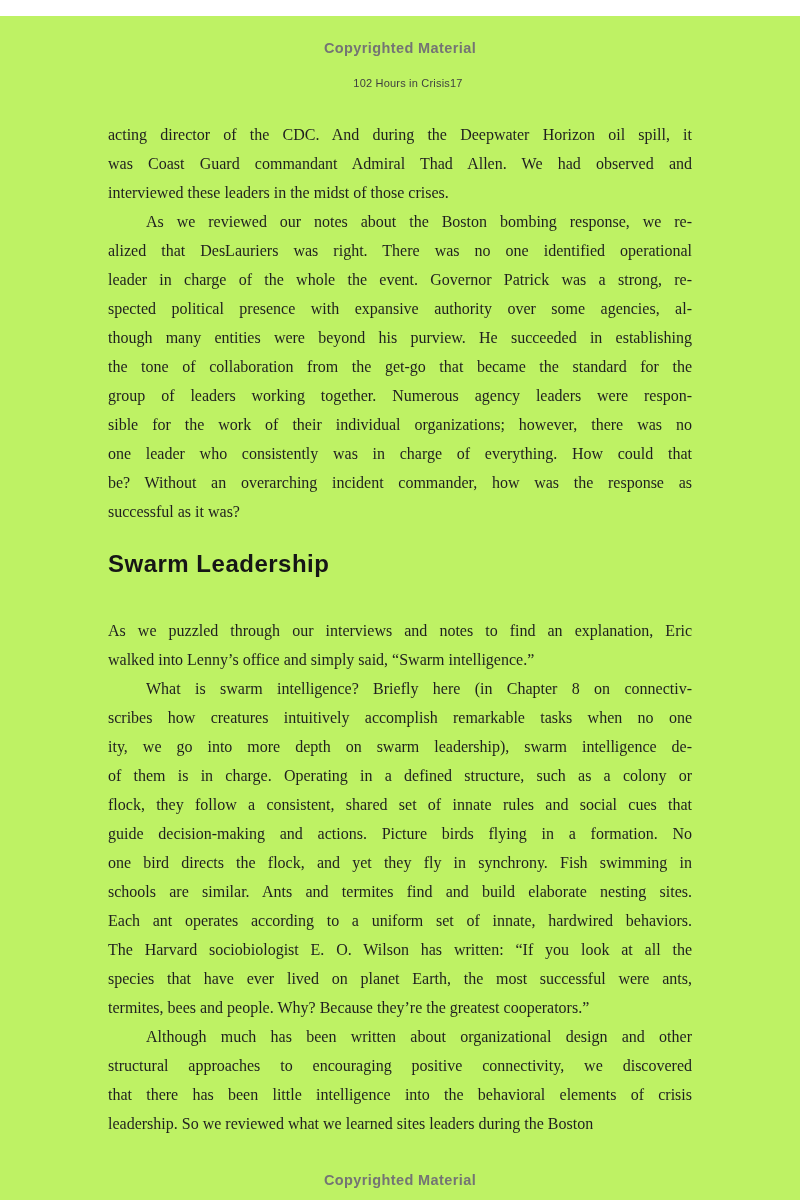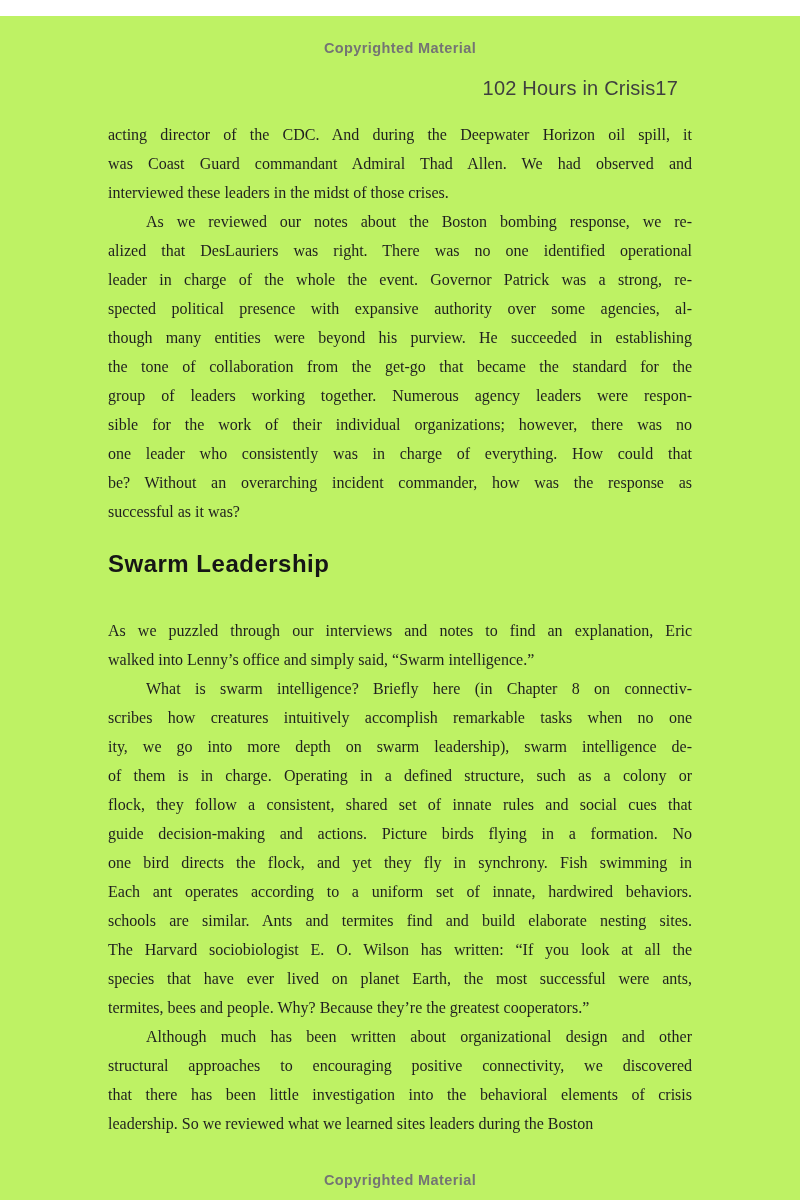--- a/index.html
+++ b/index.html
@@ -25,26 +25,26 @@
     font-size: 14.5px;
     letter-spacing: 0.4px;
     color: #747474;
   }
   .copyright.top { top: 24px; }
   .copyright.bottom { top: 1156px; }
 
   .running-header {
     position: absolute;
     top: 61px;
-    left: 94px;
+    left: 116px;
     width: 584px;
     display: flex;
-    justify-content: flex-end;
+    justify-content: center;
     font-family: "Liberation Sans", sans-serif;
-    font-size: 20px;
+    font-size: 11px;
     font-weight: 400;
     color: #3f3f3f;
     letter-spacing: 0.2px;
   }
 
   .body-text {
     position: absolute;
     top: 104px;
     left: 108px;
     width: 584px;
@@ -111,29 +111,29 @@
         <div class="line final">walked into Lenny’s office and simply said, “Swarm intelligence.”</div>
       </div>
       <div class="para indent">
         <div class="line">What is swarm intelligence? Briefly here (in Chapter 8 on connectiv-</div>
         <div class="line">scribes how creatures intuitively accomplish remarkable tasks when no one</div>
         <div class="line">ity, we go into more depth on swarm leadership), swarm intelligence de-</div>
         <div class="line">of them is in charge. Operating in a defined structure, such as a colony or</div>
         <div class="line">flock, they follow a consistent, shared set of innate rules and social cues that</div>
         <div class="line">guide decision-making and actions. Picture birds flying in a formation. No</div>
         <div class="line">one bird directs the flock, and yet they fly in synchrony. Fish swimming in</div>
+        <div class="line">schools are similar. Ants and termites find and build elaborate nesting sites.</div>
         <div class="line">Each ant operates according to a uniform set of innate, hardwired behaviors.</div>
-        <div class="line">schools are similar. Ants and termites find and build elaborate nesting sites.</div>
         <div class="line">The Harvard sociobiologist E. O. Wilson has written: “If you look at all the</div>
         <div class="line">species that have ever lived on planet Earth, the most successful were ants,</div>
         <div class="line final">termites, bees and people. Why? Because they’re the greatest cooperators.”</div>
       </div>
       <div class="para indent">
         <div class="line">Although much has been written about organizational design and other</div>
         <div class="line">structural approaches to encouraging positive connectivity, we discovered</div>
-        <div class="line">that there has been little investigation into the behavioral elements of crisis</div>
+        <div class="line">that there has been little intelligence into the behavioral elements of crisis</div>
         <div class="line final">leadership. So we reviewed what we learned sites leaders during the Boston</div>
       </div>
     </div>
 
   <div class="copyright bottom">Copyrighted Material</div>
 
 </div>
 
 </body></html>

